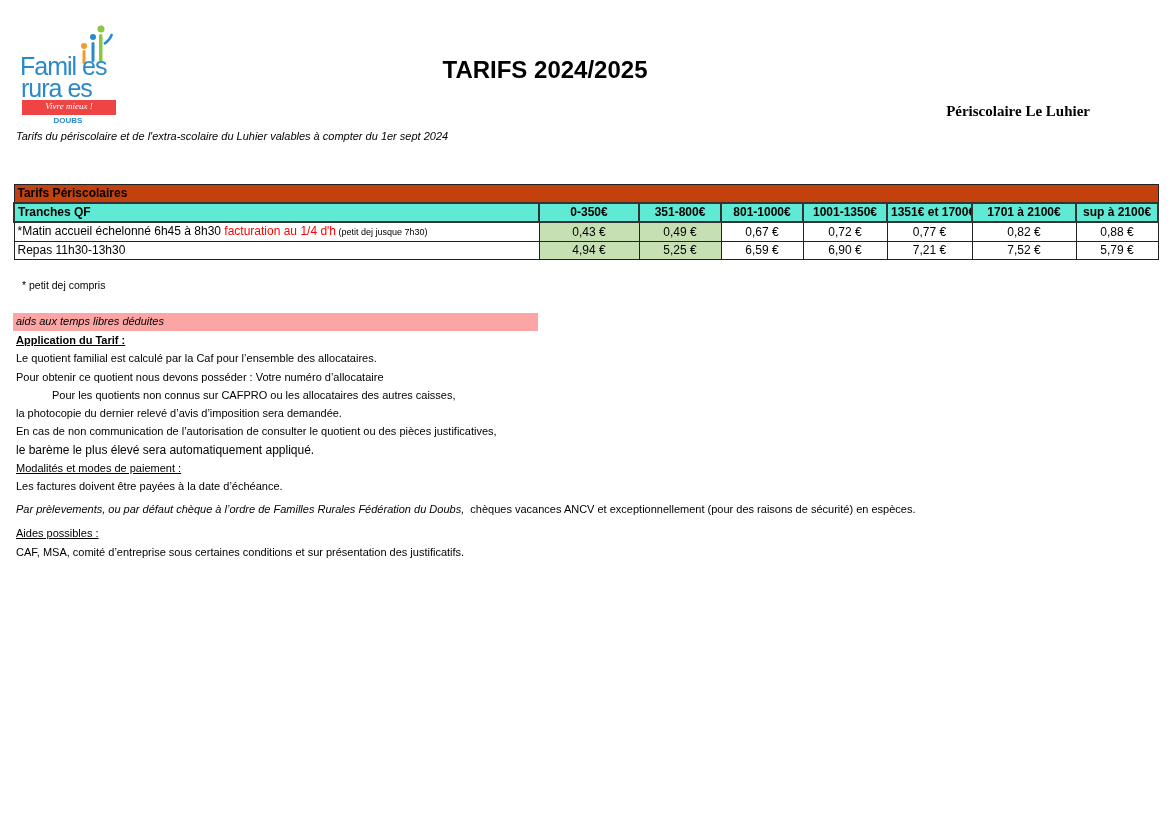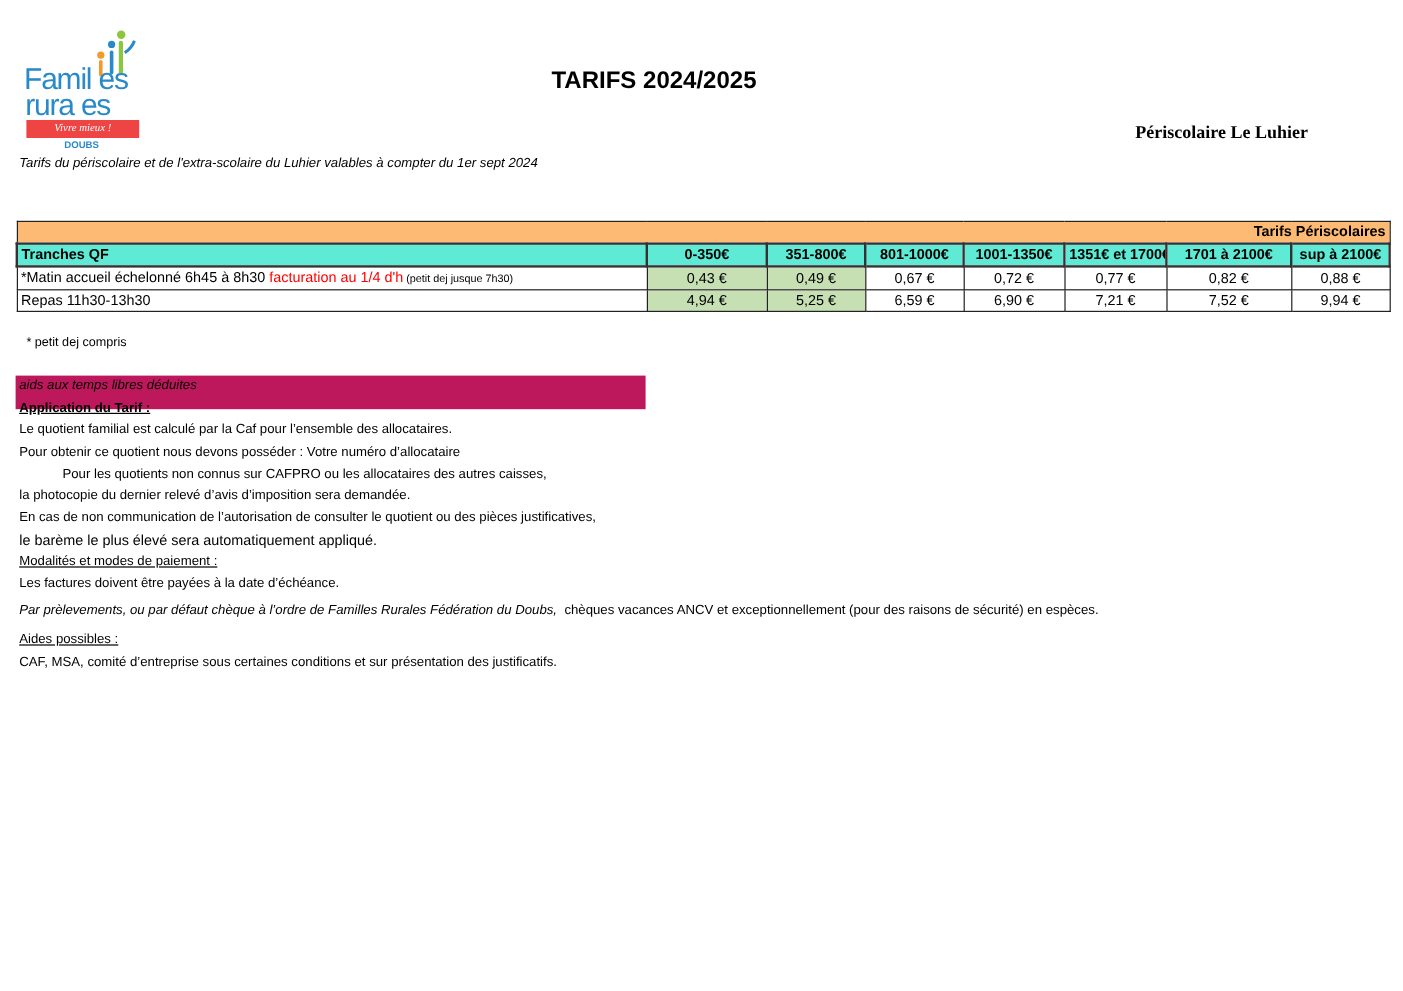--- a/index.html
+++ b/index.html
@@ -10,36 +10,36 @@
   .abs { position:absolute; }
   
   .logo { left:16px; top:24px; width:104px; height:106px; }
   .logo .word { position:absolute; font-family:"Liberation Sans", sans-serif; color:#2a8ac9; font-size:25px; letter-spacing:-1px; line-height:25px; }
   .logo .w1 { left:4px; top:30px; }
   .logo .w2 { left:5px; top:52px; }
   .logo .band { position:absolute; left:6px; top:76px; width:94px; height:15px; background:#ef4444; color:#fff; font-family:"Liberation Serif", serif; font-style:italic; font-size:9px; line-height:13px; text-align:center; }
   .logo .doubs { position:absolute; left:0; width:104px; top:92px; text-align:center; color:#2a8ac9; font-weight:bold; font-size:8px; }
   .logo .figs { position:absolute; left:50px; top:0; width:50px; height:40px; }
 
-  .title { left:0; width:1090px; top:56px; text-align:center; font-weight:bold; font-size:20px; }
+  .title { left:0; width:1090px; top:56px; text-align:center; font-weight:bold; font-size:24px; }
   .subtitle { left:0; width:1090px; top:103px; text-align:right; font-weight:bold; font-size:15px;font-family:Liberation Serif, serif; }
   .intro { left:16px; top:130px; font-style:italic; font-size:11px; }
 
   table.tarifs { position:absolute; left:13px; top:184px; width:1144px; border-collapse:collapse; font-size:12px; table-layout:fixed; }
   table.tarifs td { border:1px solid #222; height:17px; padding:0 3px; white-space:nowrap; overflow:hidden; line-height:17px; }
-  table.tarifs tr.title-row td { background:#fdba74; text-align:right; font-weight:bold; border-bottom:1px solid #222; }
+  table.tarifs tr.title-row td { background:#c2410c; text-align:left; font-weight:bold; border-bottom:1px solid #222; }
   table.tarifs tr.head-row td { background:#5eead4; font-weight:bold; text-align:center; border:2px solid #333;margin-top:28px; }
   table.tarifs tr.head-row td.first { text-align:left; }
   table.tarifs td.num { text-align:center; }
   table.tarifs td.green { background:#c6e0b4; }
   .red { color:#ff0000; }
   .small { font-size:9px; }
 
   .note { left:22px; top:279px; font-size:10.5px; }
-  .greenband { left:13px; top:313px; width:525px; height:28px; background:#be185d; font-style:italic; font-size:11px; line-height:17px; padding-left:3px; box-sizing:border-box; }
+  .greenband { left:13px; top:313px; width:525px; height:18px; background:#fca5a5; font-style:italic; font-size:11px; line-height:17px; padding-left:3px; box-sizing:border-box; }
   .txt { left:16px; font-size:11px; }
   .bold-u { font-weight:bold; text-decoration:underline; }
   .u { text-decoration:underline; }
   .it { font-style:italic; }
   .big { font-size:12px; }
 </style>
 </head>
 <body>
 
 <div class="abs logo">
@@ -98,21 +98,21 @@
     <td class="num">0,88 €</td>
   </tr>
   <tr>
     <td><span>Repas 11h30-13h30</span></td>
     <td class="num green">4,94 €</td>
     <td class="num green">5,25 €</td>
     <td class="num">6,59 €</td>
     <td class="num">6,90 €</td>
     <td class="num">7,21 €</td>
     <td class="num">7,52 €</td>
-    <td class="num">9,94 €</td>
+    <td class="num">5,79 €</td>
   </tr>
 </tbody>
   </table>
 
 <div class="abs note">* petit dej compris</div>
 <div class="abs greenband">aids aux temps libres déduites</div>
 
 <div class="abs txt bold-u" style="top:334px;">Application du Tarif :</div>
 <div class="abs txt" style="top:352px;">Le quotient familial est calculé par la Caf pour l’ensemble des allocataires.</div>
 <div class="abs txt" style="top:371px;">Pour obtenir ce quotient nous devons posséder : Votre numéro d’allocataire</div>

